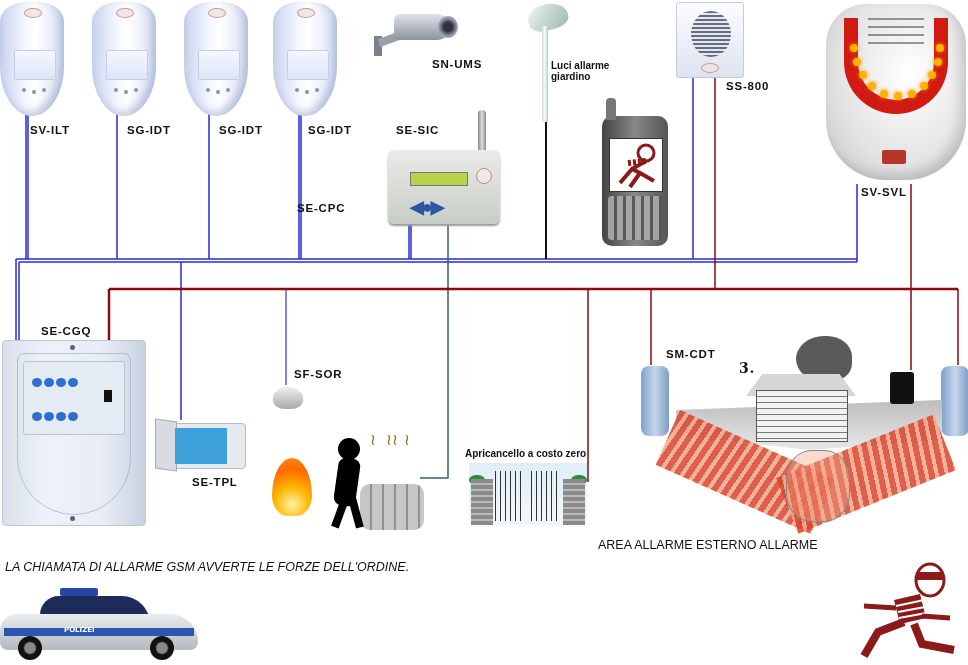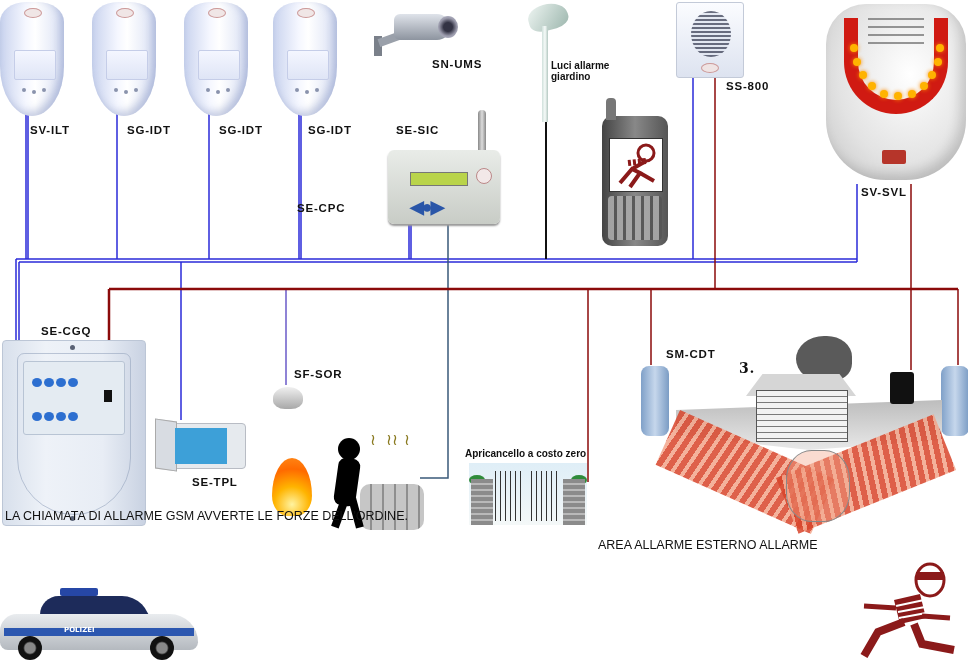--- a/index.html
+++ b/index.html
@@ -291,21 +291,21 @@
 <div class="lbl small" style="left:465px;top:448px;font-weight:bold;">Apricancello a costo zero</div>
 <div class="dev gate" style="left:469px;top:463px;">
   <span class="bush" style="left:0"></span>
   <span class="bush" style="left:102px"></span>
   <span class="pillar" style="left:2px"></span>
   <span class="bars" style="left:26px"></span>
   <span class="bars" style="left:62px"></span>
   <span class="pillar" style="left:94px"></span>
 </div>
 
-<div class="caption" style="left:5px;top:509px;">
+<div class="caption" style="left:5px;top:560px;font-style:italic;">
   <div>LA CHIAMATA DI ALLARME GSM AVVERTE LE FORZE DELL'ORDINE.</div>
 </div>
 <div class="caption" style="left:598px;top:538px;">
   <div>AREA ALLARME ESTERNO ALLARME</div>
 </div>
 
 <div class="lbl" style="left:666px;top:348px;">SM-CDT</div>
 <div class="lbl" style="left:739px;top:360px;font-family:'DejaVu Serif',serif;font-size:14px;">3.</div>
 <div class="dev col" style="left:641px;top:366px;"></div>
 <div class="dev col" style="left:941px;top:366px;"></div>

